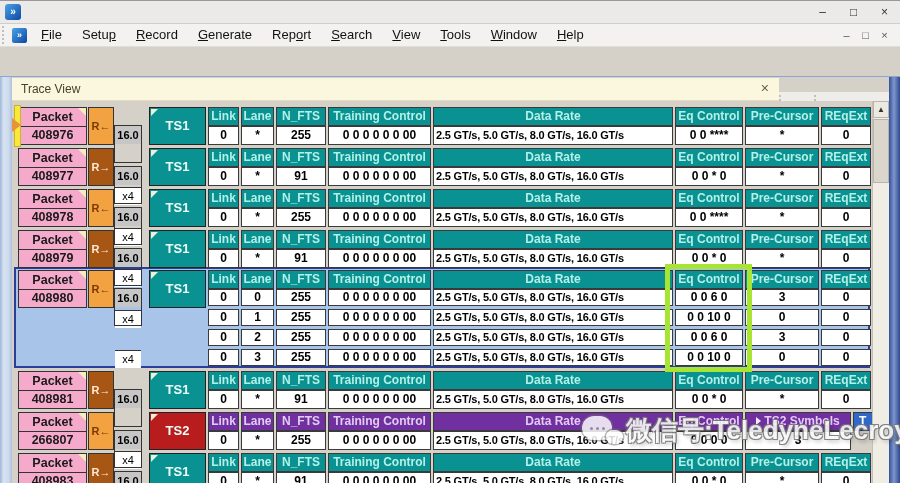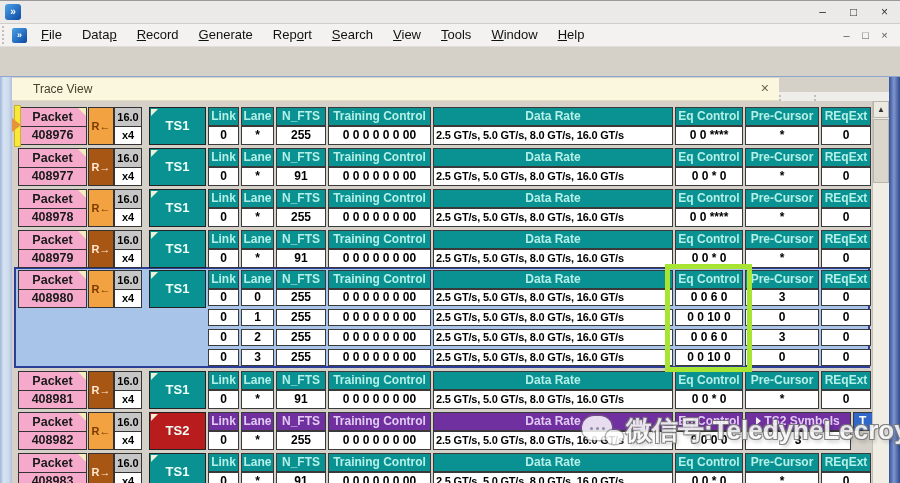--- a/index.html
+++ b/index.html
@@ -65,21 +65,21 @@
   .tchev{font-size:12px;color:#555;margin:0 6px;font-weight:bold;}
 
   
   .client{position:absolute;left:0;top:76px;width:900px;height:407px;border-top:1px solid #8FA6CC;box-sizing:border-box;}
   .left-border{position:absolute;left:0;top:0;width:12px;height:100%;
     background:linear-gradient(90deg,#9FB6D8 0%,#D7E3F2 30%,#CBD9EC 75%,#AEBFD8 100%);}
   .right-border{position:absolute;right:0;top:0;width:11px;height:100%;
     background:linear-gradient(90deg,#35509A 0%,#7E97CC 45%,#2F4890 100%);}
   .trace-header{position:absolute;left:12px;top:1px;width:767px;height:23px;background:#FBF6DE;
     border-bottom:1px solid #E2DCC2;box-sizing:border-box;font-size:12px;color:#44412E;
-    display:flex;align-items:center;padding-left:21px;}
+    display:flex;align-items:center;padding-left:9px;}
   .trace-close{position:absolute;right:10px;top:2px;font-size:14px;color:#66624E;}
   .trace-body{position:absolute;left:12px;top:24px;width:877px;height:383px;background:#D5D1C8;overflow:hidden;}
 
   
   .vscroll{position:absolute;right:0;top:0;bottom:0;width:17px;background:#F0EDE5;border-left:1px solid #C4C0B8;z-index:25;box-sizing:border-box;}
   .scroll-btn{height:17px;background:#ECE9E1;border:1px solid #B9B5AC;box-sizing:border-box;text-align:center;
     font-size:8px;line-height:15px;color:#333;}
   .scroll-thumb{position:absolute;left:0;top:18px;width:16px;height:64px;background:#DAD6CC;border:1px solid #B9B5AC;box-sizing:border-box;}
 
   
@@ -93,23 +93,23 @@
 
   .pbox{position:absolute;left:0;top:0;width:69px;height:38px;border:1px solid #333;box-sizing:border-box;background:#d946ef;}
   .pcell{height:18px;line-height:18px;text-align:center;font-weight:bold;font-size:12.5px;color:#1A1A1A;background:#F5AACB;position:relative;overflow:hidden;}
   .pcell.pn{border-top:1px solid #333;height:17px;line-height:17px;}
   .pcell.pl::after{content:"";position:absolute;right:0;top:0;width:0;height:0;
     border-top:8px solid #F5ECC0;border-left:8px solid transparent;}
   .dir{position:absolute;left:70px;top:0;width:26px;height:38px;border:1px solid #333;box-sizing:border-box;
     text-align:center;font-weight:bold;font-size:11px;line-height:36px;}
   .dirL{background:#F2A240;color:#7A3A00;}
   .dirR{background:#A85614;color:#FFE9D2;}
-  .spd{position:absolute;left:96px;top:0;width:28px;height:38px;border:1px solid #333;box-sizing:border-box;}
+  .spd{position:absolute;left:96px;top:18px;width:28px;height:38px;border:1px solid #333;box-sizing:border-box;}
   .spd-top{height:18px;line-height:18px;background:#C6C6C6;text-align:center;font-weight:bold;font-size:11px;color:#000;}
-  .spd-bot{height:17px;line-height:17px;background:#FFF;border-top:1px solid #333;text-align:center;font-weight:bold;font-size:11px;color:#000;}
+  .spd-bot{height:17px;line-height:17px;background:#FFF;border-top:1px solid #333;text-align:center;font-weight:normal;font-size:11px;color:#000;margin-top:43px;}
   .ts{position:absolute;left:131px;top:0;width:57px;height:38px;border:1px solid #222;box-sizing:border-box;
     text-align:center;font-weight:bold;font-size:13px;line-height:36px;color:#EFFFF8;}
   .ts::before{content:"";position:absolute;left:1px;top:1px;width:0;height:0;
     border-top:7px solid #F2EFD8;border-right:7px solid transparent;}
   .ts1{background:#0A9292;}
   .ts2{background:#b91c1c;}
 
   .ptable{position:absolute;left:190px;top:0;}
   .trow{display:grid;column-gap:2px;}
   .cols1{grid-template-columns:31px 33px 50px 103px 240px 68px 74px 50px;}
@@ -152,21 +152,21 @@
       <div class="wbtn">□</div>
       <div class="wbtn">×</div>
     </div>
   </div>
 
   <div class="menubar">
     <div class="mgrip"></div>
     <div class="mdi-icon">»</div>
     <div id="menu-items">
         <div class="mitem"><span></span><span class="ul">F</span><span>ile</span></div>
-        <div class="mitem"><span>Data</span><span class="ul">p</span><span></span></div>
+        <div class="mitem"><span>Setu</span><span class="ul">p</span><span></span></div>
         <div class="mitem"><span></span><span class="ul">R</span><span>ecord</span></div>
         <div class="mitem"><span></span><span class="ul">G</span><span>enerate</span></div>
         <div class="mitem"><span>Rep</span><span class="ul">o</span><span>rt</span></div>
         <div class="mitem"><span></span><span class="ul">S</span><span>earch</span></div>
         <div class="mitem"><span></span><span class="ul">V</span><span>iew</span></div>
         <div class="mitem"><span></span><span class="ul">T</span><span>ools</span></div>
         <div class="mitem"><span></span><span class="ul">W</span><span>indow</span></div>
         <div class="mitem"><span></span><span class="ul">H</span><span>elp</span></div>
       </div>
     <div class="mdi-controls">
@@ -510,21 +510,21 @@
               <div class="vc rate">2.5 GT/s, 5.0 GT/s, 8.0 GT/s, 16.0 GT/s</div>
               <div class="vc">0 0 * 0</div>
               <div class="vc">*</div>
               <div class="vc">0</div>
             </div>
           </div>
         </div>
         <div class="packet-block" style="top: 311px;">
           <div class="pbox">
             <div class="pcell pl">Packet</div>
-            <div class="pcell pn">408982</div>
+            <div class="pcell pn">266807</div>
           </div>
           <div class="dir dirL">R←</div>
           <div class="spd">
             <div class="spd-top">16.0</div>
             <div class="spd-bot">x4</div>
           </div>
           <div class="ts ts2">TS2</div>
           <div class="ptable">
             <div class="trow hdr cols2">
               <div class="hc pur">Link</div>

